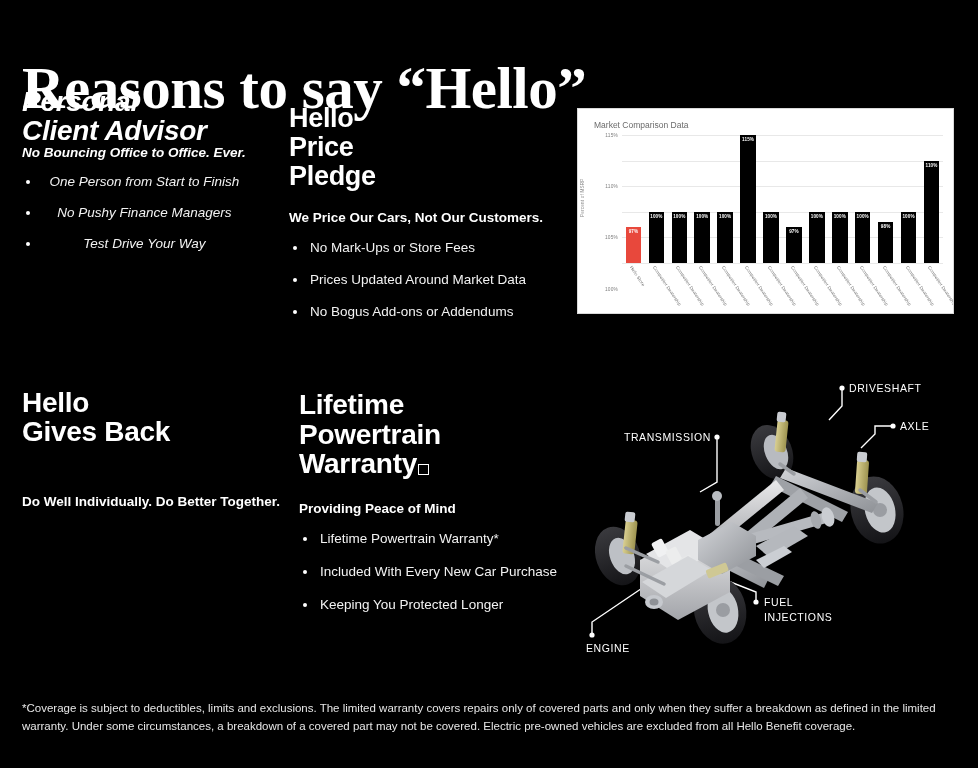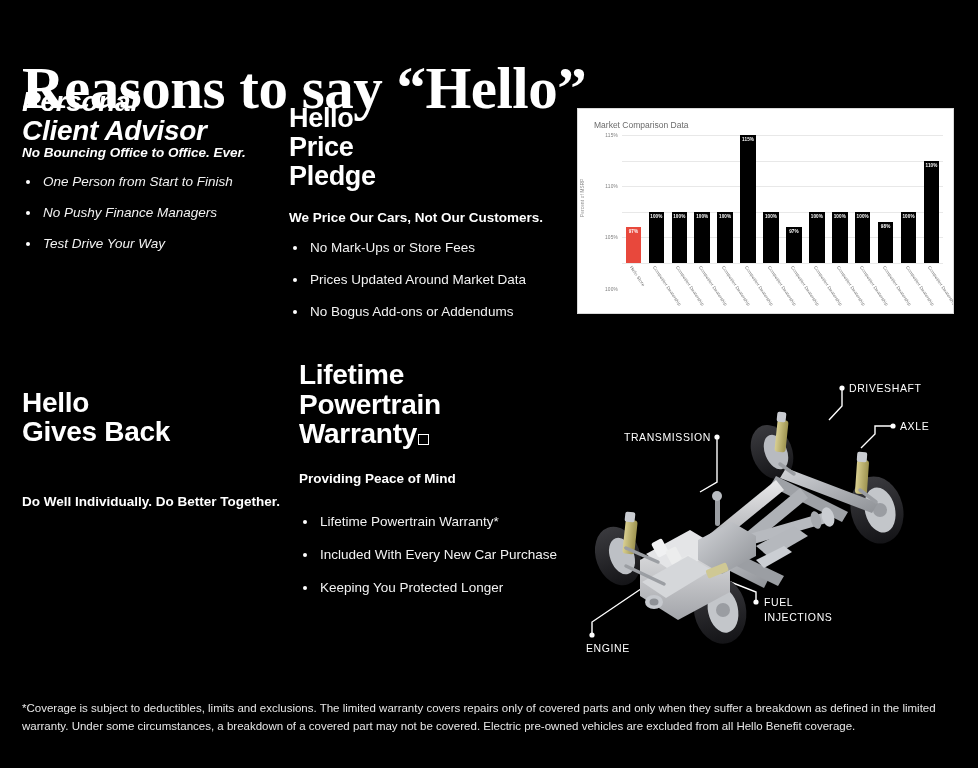--- a/index.html
+++ b/index.html
@@ -80,38 +80,38 @@
     width: 4px;
     height: 4px;
     border-radius: 50%;
     background: #ffffff;
   }
 
   
   #block-personal  { left: 22px;  top: 88px; font-style: italic; }
   #block-pledge    { left: 289px; top: 104px; }
   #block-gives     { left: 22px;  top: 389px; }
-  #block-lifetime  { left: 299px; top: 360px; }
+  #block-lifetime  { left: 299px; top: 390px; }
 
   #block-personal .block-sub  { }
-  #block-personal .bullets    { margin-top: 14px; }
+  #block-personal .bullets    { margin-top: 14px; text-align: center; }
   #block-personal .bullets li { margin-bottom: 15px; }
 
   #block-pledge .block-heading { font-size: 27px; line-height: 1.07; }
   #block-pledge .block-sub  { margin-top: 19px; }
   #block-pledge .bullets    { margin-top: 15px; }
   #block-pledge .bullets li { margin-bottom: 16px; }
 
   #block-gives .block-sub  { margin-top: 48px; }
   #block-gives .bullets    { margin-top: 14px; }
   #block-gives .bullets li { margin-bottom: 15px; }
 
   #block-lifetime .block-heading { font-size: 28px; line-height: 1.06; }
   #block-lifetime .block-sub  { margin-top: 22px; }
-  #block-lifetime .bullets    { margin-top: 28px; }
+  #block-lifetime .bullets    { margin-top: 15px; }
   #block-lifetime .bullets li { margin-bottom: 17px; }
 
   .glyph-box {
     display: inline-block;
     width: 11px;
     height: 11px;
     border: 1.5px solid #ffffff;
     position: relative;
     top: 2px;
     margin-left: 1px;

